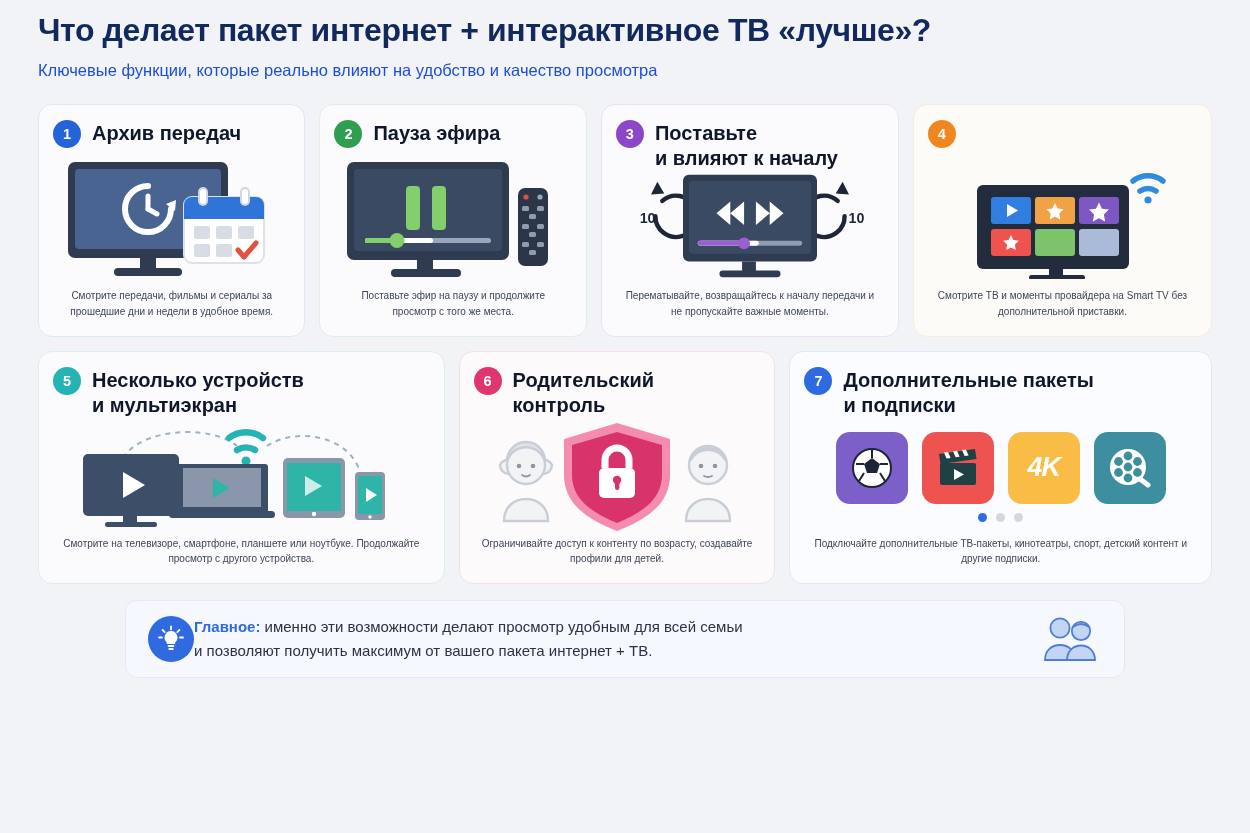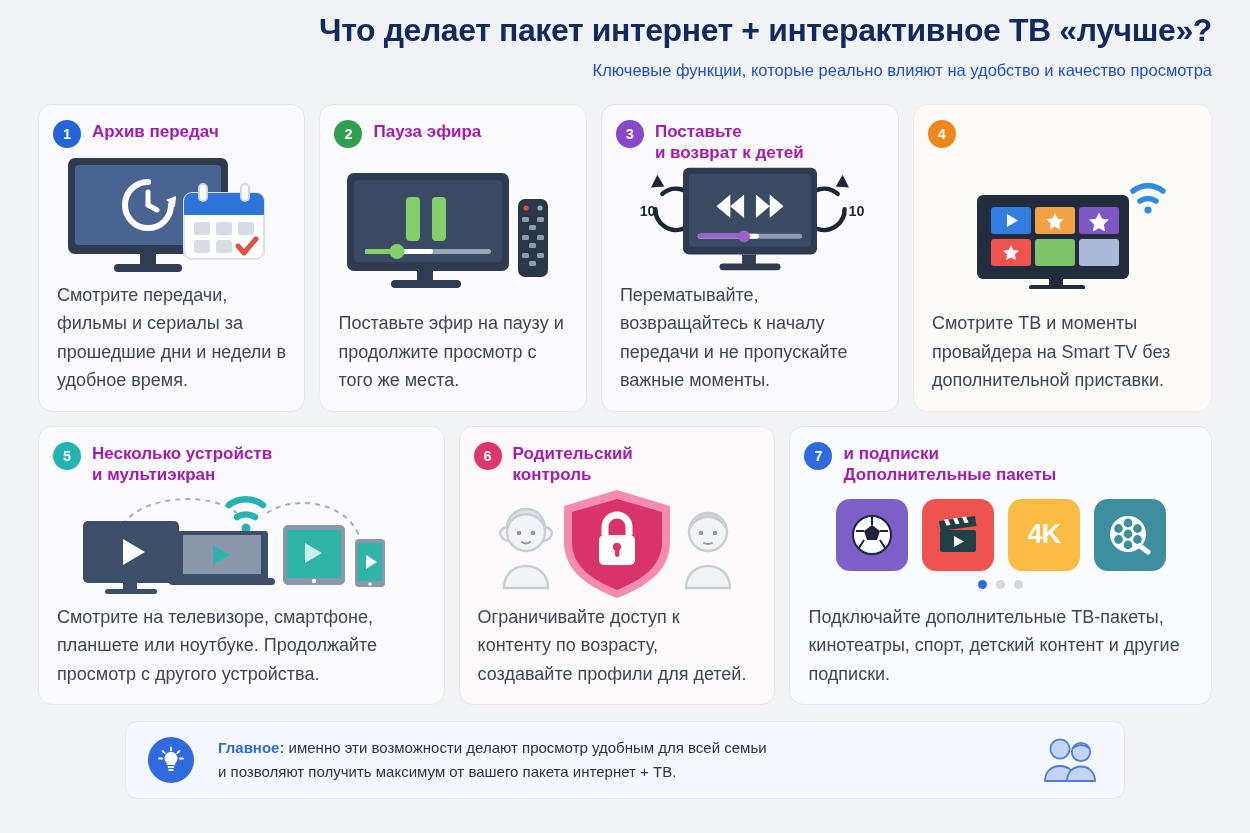--- a/index.html
+++ b/index.html
@@ -5,21 +5,21 @@
   * { box-sizing: border-box; margin: 0; padding: 0; }
   html, body {
     width: 1250px; height: 833px;
     background: #f2f3f7;
     font-family: "Liberation Sans", "DejaVu Sans", sans-serif;
     overflow: hidden;
   }
   .page { width: 1250px; height: 833px; position: relative; padding: 0 38px; }
 
   
-  .hdr { text-align: right; padding-top: 12px; }
+  .hdr { text-align: left; padding-top: 12px; }
   .hdr-title {
     font-size: 32px; font-weight: 700; color: #12295e;
     letter-spacing: -0.4px; line-height: 1.15;
   }
   .hdr-sub {
     margin-top: 12px; font-size: 16.5px; color: #1d4ed8; font-weight: 400;
   }
 
   
   .row { display: flex; gap: 14px; }
@@ -43,49 +43,49 @@
   .c7 { width: 424px; border-color: #dfe8f8; background:#fafcff; }
 
   .card-head { display: flex; align-items: flex-start; gap: 11px; min-height: 30px; }
   .badge {
     width: 28px; height: 28px; border-radius: 50%;
     color: #fff; font-size: 14.5px; font-weight: 700;
     display: flex; align-items: center; justify-content: center;
     flex: 0 0 28px; margin-top: 1px;
   }
   .card-title {
-    font-size: 17px; font-weight: 700; color: #a21caf; line-height: 1.24;
+    font-size: 20px; font-weight: 700; color: #0f172a; line-height: 1.24;
     padding-top: 2px;
   }
   .art { flex: 1 1 auto; display: flex; align-items: center; justify-content: center; text-align: right; }
   .desc {
-    font-size: 18px; color: #3d4558;
+    text-align: center; font-size: 10px; color: #3d4558;
     line-height: 1.58; padding: 0 4px;
   }
 
   
   .footer {
     margin: 16px auto 0; width: 1000px; height: 78px;
     background: #f6f8ff; border: 1.4px solid #e3e9fa; border-radius: 12px;
-    display: flex; align-items: center; gap: 24px; padding: 15px 22px;
+    display: flex; align-items: center; gap: 0; padding: 15px 22px;
   }
   .bulb-circle {
     width: 46px; height: 46px; border-radius: 50%; background: #2f6ae0;
     display: flex; align-items: center; justify-content: center; flex: 0 0 46px;
   }
   .footer-text { flex: 1; font-size: 15px; color: #2b3246; line-height: 1.62; }
   .footer-strong { color: #2f6ae0; font-weight: 700; }
   .people { flex: 0 0 64px; display: flex; justify-content: center; }
 
   svg { display: block; }
   .dots { display: flex; gap: 9px; justify-content: center; margin-top: 9px; }
   .dot { width: 9px; height: 9px; border-radius: 50%; background: #d3d7de; }
   .dot.on { background: #2f6ae0; }
 
-  .tiles { display: flex; gap: 14px; justify-content: center; }
+  .tiles { display: flex; gap: 14px; justify-content: center; font-style: italic; }
   .tile {
     width: 72px; height: 72px; border-radius: 14px;
     display: flex; align-items: center; justify-content: center;
   }
   .tile-4k { color: #fff; font-size: 27px; font-weight: 700; letter-spacing: -1px; }
 </style>
 </head>
 <body>
 
 <div class="page">
@@ -167,21 +167,21 @@
         </svg>
       </div>
       <div class="desc">Поставьте эфир на паузу и продолжите просмотр с того же места.</div>
     </div>
 
     <div class="card c3">
       <div class="card-head">
         <div class="badge" style="background:#8b47c9">3</div>
         <div class="card-title">
           <div>Поставьте</div>
-          <div>и возврат к детей</div>
+          <div>и влияют к началу</div>
         </div>
       </div>
       <div class="art">
         <svg width="272" height="118" viewBox="0 0 272 118">
           <g fill="none" stroke="#1d2636" stroke-width="4.5">
             <path d="M40 46 a21 21 0 1 0 7 -15.5" stroke-linecap="round"></path>
           </g>
           <path d="M42 11 l7 12 -13.5 1 z" fill="#1d2636"></path>
           <text x="24" y="53" font-family="Liberation Sans, sans-serif" font-size="14.5" font-weight="700" fill="#1d2636">10</text>
           <g fill="none" stroke="#1d2636" stroke-width="4.5">
@@ -320,22 +320,22 @@
           </g>
         </svg>
       </div>
       <div class="desc">Ограничивайте доступ к контенту по возрасту, создавайте профили для детей.</div>
     </div>
 
     <div class="card c7">
       <div class="card-head">
         <div class="badge" style="background:#2f6ae0">7</div>
         <div class="card-title">
+          <div>Дополнительные пакеты</div>
           <div>и подписки</div>
-          <div>Дополнительные пакеты</div>
         </div>
       </div>
       <div class="art" style="flex-direction:column;">
         <div class="tiles">
           <div class="tile" style="background:#7c5fc8">
             <svg width="44" height="44" viewBox="0 0 44 44">
               <circle cx="22" cy="22" r="19" fill="#fff" stroke="#1d2636" stroke-width="2"></circle>
               <path d="M22 12 l8 6 -3 9 h-10 l-3 -9z" fill="#1d2636"></path>
               <g stroke="#1d2636" stroke-width="2" fill="none">
                 <path d="M22 3 v9 M38 18 l-8 0 M6 18 l8 0 M14 27 l-5 8 M30 27 l5 8"></path>

